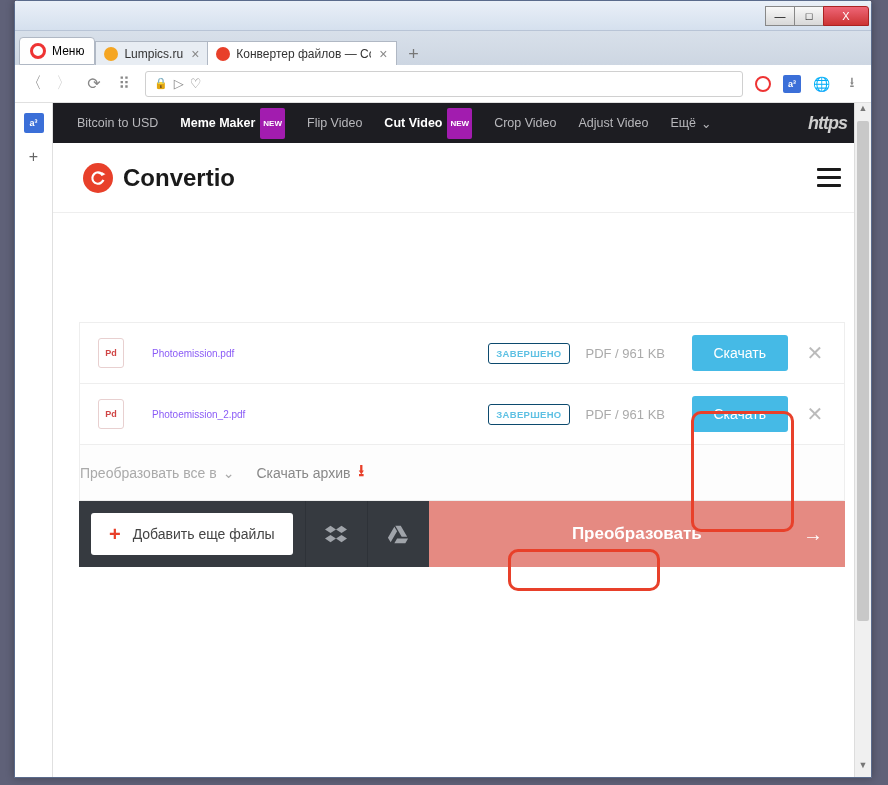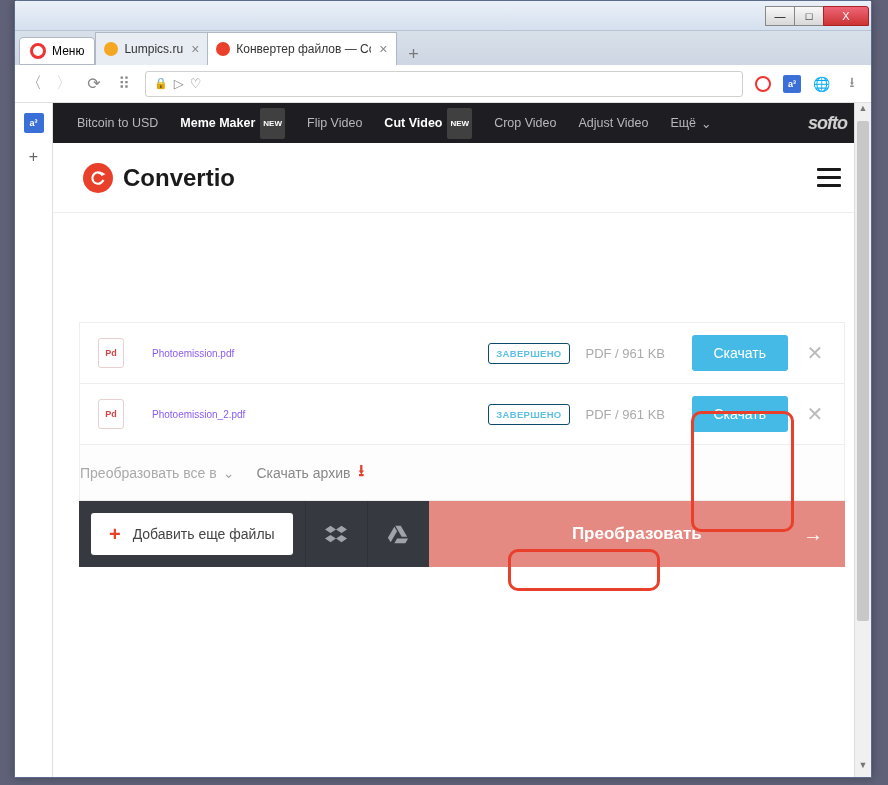--- a/index.html
+++ b/index.html
@@ -4,21 +4,21 @@
 <style>
 * { margin: 0; padding: 0; box-sizing: border-box; font-family: -apple-system, "Segoe UI", Arial, sans-serif; }
 body { background: #5f6178; width: 888px; height: 785px; overflow: hidden; }
 .window { position: absolute; left: 14px; top: 0; width: 858px; height: 778px; background: #fff; border: 1px solid #5a6b8c; border-radius: 4px 4px 0 0; box-shadow: 0 0 8px rgba(0,0,0,.3); }
 .titlebar { height: 30px; background: linear-gradient(#eaf0f8, #d5e0ee); display: flex; justify-content: flex-end; align-items: center; padding-right: 2px; gap: 0; border-bottom: 1px solid #b8c4d6; }
 .winbtn { width: 30px; height: 20px; border: 1px solid #888; background: linear-gradient(#f8f8f8,#d8d8d8); display: flex; align-items: center; justify-content: center; font-size: 11px; cursor: pointer; margin-left: -1px; }
 .winbtn.close { width: 46px; background: linear-gradient(#e67,#c33); color: #fff; border-color: #a22; border-radius: 0 3px 0 0; }
 .tabstrip { height: 34px; background: linear-gradient(#d8e0ea,#cdd6e2); display: flex; align-items: flex-end; padding: 0 4px; }
 .opera-menu { display: flex; align-items: center; background: #fefefe; height: 28px; padding: 0 10px; border-radius: 4px 4px 0 0; border: 1px solid #b0b8c4; font-size: 12px; cursor: pointer; }
 .opera-o { width: 16px; height: 16px; border: 3px solid #e33; border-radius: 50%; margin-right: 6px; }
-.tab { display: flex; align-items: center; height: 33px; padding: 0 8px; border: 1px solid #b0b8c4; border-bottom: none; margin-right: -1px; font-size: 12px; color: #333; min-width: 0; cursor: pointer; background: #e8edf3; }
+.tab { display: flex; align-items: center; height: 24px; padding: 0 8px; border: 1px solid #b0b8c4; border-bottom: none; margin-right: -1px; font-size: 12px; color: #333; min-width: 0; cursor: pointer; background: #e8edf3; }
 .tab.active { background: #fff; }
 .tab .fav { width: 14px; height: 14px; border-radius: 50%; margin-right: 6px; flex: none; }
 .tab .tabtitle { max-width: 135px; overflow: hidden; white-space: nowrap; }
 .tab .tabclose { margin-left: 8px; color: #888; font-size: 14px; cursor: pointer; }
 .newtab { width: 24px; height: 22px; margin-left: 6px; color: #777; display: flex; align-items: center; justify-content: center; font-size: 18px; cursor: pointer; }
 .addrbar { height: 38px; background: #fff; display: flex; align-items: center; padding: 0 10px; gap: 12px; border-bottom: 1px solid #e0e0e0; }
 .navicon { color: #888; font-size: 16px; cursor: pointer; width: 18px; text-align: center; }
 .urlbox { flex: 1; display: flex; align-items: center; height: 26px; border: 1px solid #d0d0d0; border-radius: 3px; padding: 0 8px; font-size: 13px; color: #888; gap: 6px; }
 .urlbox .lock { color: #0a0; font-size: 11px; }
 .urlbox .urltext { flex: 1; }
@@ -27,21 +27,21 @@
 .baricon.blue { background: #3b6fd8; color: #fff; border-radius: 2px; font-size: 9px; font-weight: bold; }
 .baricon.red { color: #e33; border: 2px solid #e33; border-radius: 50%; width: 16px; height: 16px; font-size: 0; }
 .content { display: flex; height: calc(100% - 102px); }
 .sidebar { width: 38px; border-right: 1px solid #e0e0e0; display: flex; flex-direction: column; align-items: center; padding-top: 10px; gap: 14px; }
 .sidebar .sbicon { width: 20px; height: 20px; cursor: pointer; display: flex; align-items: center; justify-content: center; font-size: 16px; color: #666; }
 .sidebar .sbicon.blue { background: #3b6fd8; color: #fff; border-radius: 2px; font-size: 9px; font-weight: bold; }
 .page { flex: 1; background: #fff; overflow: hidden; position: relative; }
 .toplinks { height: 40px; background: #1d1d22; display: flex; align-items: center; padding: 0 24px; gap: 22px; }
 .toplink { color: #b8b8bc; font-size: 12.5px; cursor: pointer; display: flex; align-items: center; gap: 5px; }
 .toplink.bold { color: #fff; font-weight: 600; }
-.chip { background: #404040; color: #fff; font-size: 8px; padding: 11px 3px; border-radius: 2px; font-weight: bold; text-align: right; }
+.chip { background: #a21caf; color: #fff; font-size: 8px; padding: 11px 3px; border-radius: 2px; font-weight: bold; text-align: right; }
 .toplinks .brand { margin-left: auto; color: #cfcfcf; font-weight: 800; font-size: 18px; letter-spacing: -1px; font-style: italic; }
 .siteheader { height: 70px; display: flex; align-items: center; padding: 0 30px; border-bottom: 1px solid #eee; }
 .logo { display: flex; align-items: center; gap: 10px; font-size: 24px; font-weight: 800; color: #1a1a1a; }
 .logo-mark { width: 30px; height: 30px; border-radius: 50%; background: #e8402a; display: flex; align-items: center; justify-content: center; }
 .logo-mark svg { width: 18px; height: 18px; }
 .burger { margin-left: auto; cursor: pointer; display: flex; flex-direction: column; gap: 5px; }
 .burger span { width: 24px; height: 3px; background: #1a1a1a; border-radius: 1px; }
 .mainarea { padding: 110px 26px 0; }
 .filerow { height: 62px; border: 1px solid #eee; background: #fff; display: flex; align-items: center; padding: 0 18px; gap: 16px; margin-top: -1px; }
 .ftype { width: 26px; height: 30px; border: 1px solid #e8d0d0; border-radius: 3px; display: flex; align-items: center; justify-content: center; font-size: 9px; color: #d04545; font-weight: bold; }
@@ -132,21 +132,21 @@
         <span class="toplink bold">
           <span>Cut Video</span>
           <span class="chip">NEW</span>
         </span>
         <span class="toplink">Crop Video</span>
         <span class="toplink">Adjust Video</span>
         <span class="toplink">
           <span>Ещё</span>
           <span>⌄</span>
         </span>
-        <span class="brand">softo</span>
+        <span class="brand">https</span>
       </div>
 
       <div class="siteheader">
         <div class="logo">
           <span class="logo-mark">
             <svg viewBox="0 0 24 24">
                 <path fill="#fff" d="M12 3a9 9 0 0 1 8 5l-3 1a6 6 0 1 0 .6 5l3 1A9 9 0 1 1 12 3z"></path>
                 <path fill="#fff" d="M17 4l5 3-6 2z"></path>
               </svg>
           </span>

